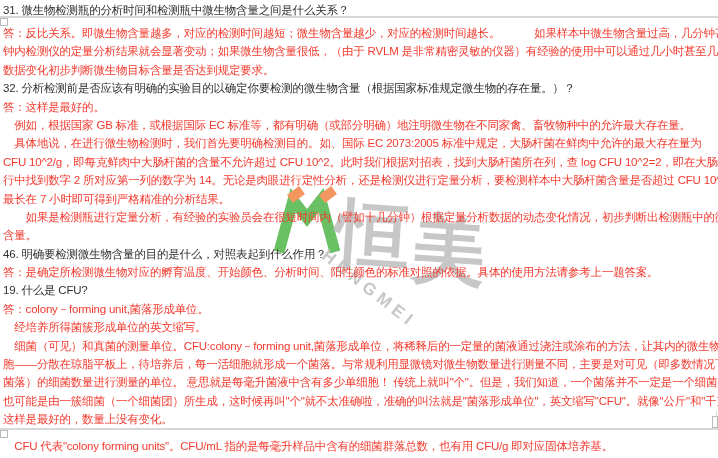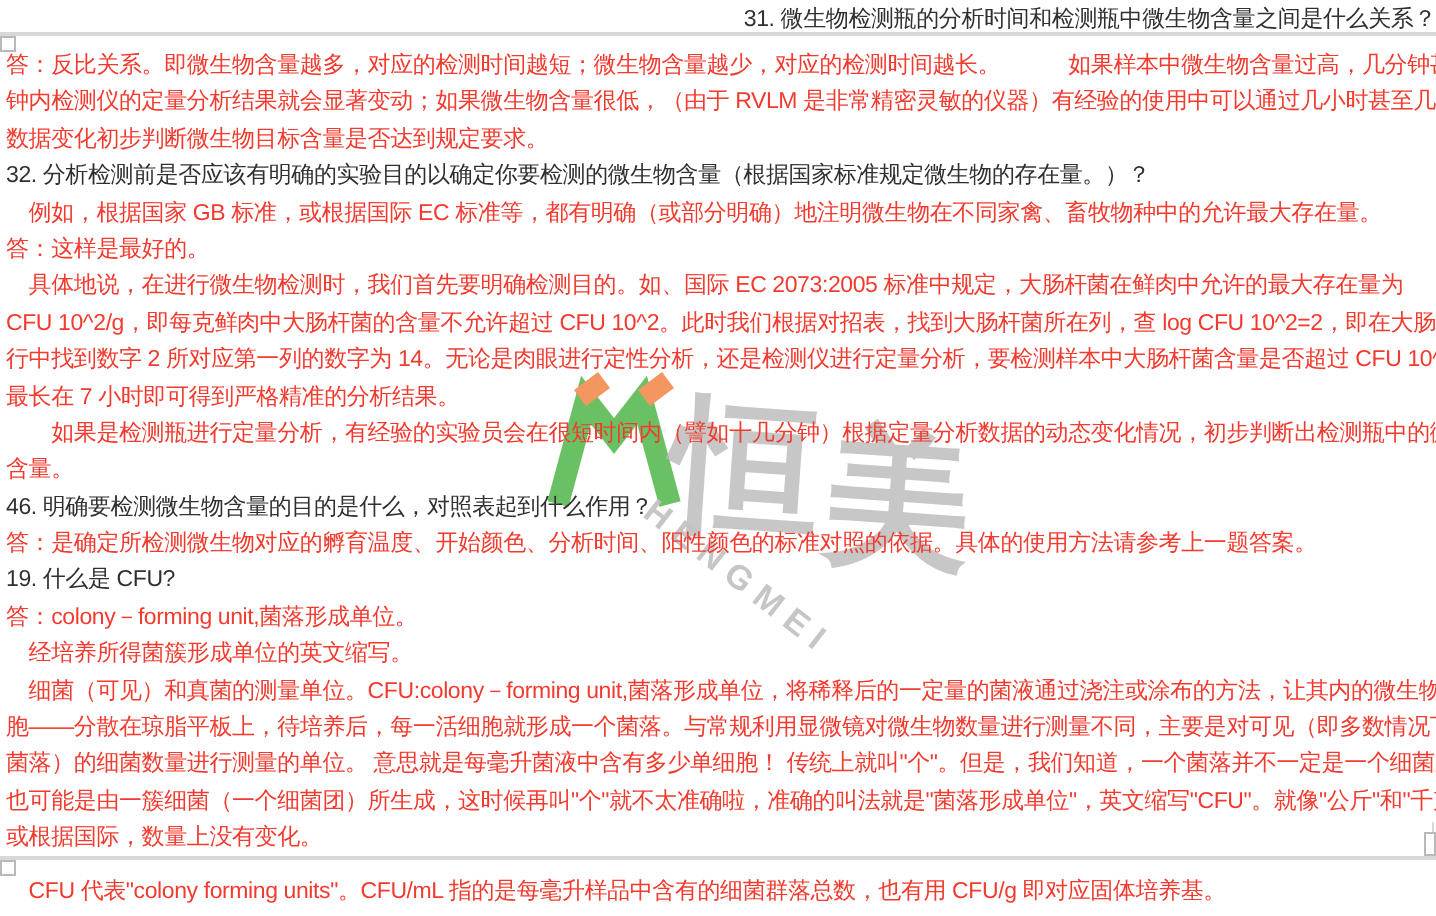--- a/index.html
+++ b/index.html
@@ -6,21 +6,21 @@
   .doc{
     position:relative;width:718px;height:458px;background:#ffffff;overflow:hidden;
     font-family:"Liberation Sans","DejaVu Sans",sans-serif;
     font-size:11.5px;letter-spacing:-0.2px;
   }
   
   .txt{position:absolute;left:0;top:0;right:0;z-index:1;}
   .line{height:18.4px;line-height:18.4px;white-space:nowrap;padding-left:3px;overflow:hidden;}
   .line[data-kind="q"]{color:#303030;}
   .line[data-kind="a"]{color:#f23a2e;}
-  .q31{position:absolute;left:15px;top:1px;right:0;text-align:right;}
+  .q31{position:absolute;left:0;top:1px;right:0;}
   .body-lines{position:absolute;left:0;top:24px;right:0;}
   .footer-line{position:absolute;left:0;top:437px;right:0;}
   
   .rule{position:absolute;left:0;right:0;height:2px;background:#d8d8d8;}
   .rule-top{top:16px;}
   .rule-bottom{top:428px;}
   .handle{position:absolute;background:#fdfdfd;border:1px solid #b9b9b9;box-sizing:border-box;}
   .handle-tl{left:0;top:18px;width:8px;height:8px;}
   .handle-bl{left:0;top:430px;width:8px;height:8px;}
   .handle-br{right:0;top:416px;width:6px;height:12px;}
@@ -56,38 +56,38 @@
     <div class="line q31" data-kind="q">31. 微生物检测瓶的分析时间和检测瓶中微生物含量之间是什么关系？</div>
 
     <div class="rule rule-top"></div>
     <div class="handle handle-tl"></div>
 
     <div class="body-lines">
       <div class="line" data-kind="a">答：反比关系。即微生物含量越多，对应的检测时间越短；微生物含量越少，对应的检测时间越长。　　　如果样本中微生物含量过高，几分钟甚至几秒</div>
       <div class="line" data-kind="a">钟内检测仪的定量分析结果就会显著变动；如果微生物含量很低，（由于 RVLM 是非常精密灵敏的仪器）有经验的使用中可以通过几小时甚至几分钟的</div>
       <div class="line" data-kind="a">数据变化初步判断微生物目标含量是否达到规定要求。</div>
       <div class="line" data-kind="q">32. 分析检测前是否应该有明确的实验目的以确定你要检测的微生物含量（根据国家标准规定微生物的存在量。）？</div>
+      <div class="line" data-kind="a">答：这样是最好的。</div>
       <div class="line" data-kind="a">　例如，根据国家 GB 标准，或根据国际 EC 标准等，都有明确（或部分明确）地注明微生物在不同家禽、畜牧物种中的允许最大存在量。</div>
-      <div class="line" data-kind="a">答：这样是最好的。</div>
       <div class="line" data-kind="a">　具体地说，在进行微生物检测时，我们首先要明确检测目的。如、国际 EC 2073:2005 标准中规定，大肠杆菌在鲜肉中允许的最大存在量为</div>
       <div class="line" data-kind="a">CFU 10^2/g，即每克鲜肉中大肠杆菌的含量不允许超过 CFU 10^2。此时我们根据对招表，找到大肠杆菌所在列，查 log CFU 10^2=2，即在大肠杆菌</div>
       <div class="line" data-kind="a">行中找到数字 2 所对应第一列的数字为 14。无论是肉眼进行定性分析，还是检测仪进行定量分析，要检测样本中大肠杆菌含量是否超过 CFU 10^2，</div>
       <div class="line" data-kind="a">最长在 7 小时即可得到严格精准的分析结果。</div>
       <div class="line" data-kind="a">　　如果是检测瓶进行定量分析，有经验的实验员会在很短时间内（譬如十几分钟）根据定量分析数据的动态变化情况，初步判断出检测瓶中的微生物</div>
       <div class="line" data-kind="a">含量。</div>
       <div class="line" data-kind="q">46. 明确要检测微生物含量的目的是什么，对照表起到什么作用？</div>
       <div class="line" data-kind="a">答：是确定所检测微生物对应的孵育温度、开始颜色、分析时间、阳性颜色的标准对照的依据。具体的使用方法请参考上一题答案。</div>
       <div class="line" data-kind="q">19. 什么是 CFU?</div>
       <div class="line" data-kind="a">答：colony－forming unit,菌落形成单位。</div>
       <div class="line" data-kind="a">　经培养所得菌簇形成单位的英文缩写。</div>
       <div class="line" data-kind="a">　细菌（可见）和真菌的测量单位。CFU:colony－forming unit,菌落形成单位，将稀释后的一定量的菌液通过浇注或涂布的方法，让其内的微生物单细</div>
       <div class="line" data-kind="a">胞——分散在琼脂平板上，待培养后，每一活细胞就形成一个菌落。与常规利用显微镜对微生物数量进行测量不同，主要是对可见（即多数情况下形成</div>
       <div class="line" data-kind="a">菌落）的细菌数量进行测量的单位。 意思就是每毫升菌液中含有多少单细胞！ 传统上就叫"个"。但是，我们知道，一个菌落并不一定是一个细菌所生成，</div>
       <div class="line" data-kind="a">也可能是由一簇细菌（一个细菌团）所生成，这时候再叫"个"就不太准确啦，准确的叫法就是"菌落形成单位"，英文缩写"CFU"。就像"公斤"和"千克"，</div>
-      <div class="line" data-kind="a">或根据国际，数量上没有变化。</div>
+      <div class="line" data-kind="a">这样是最好的，数量上没有变化。</div>
     </div>
 
     <div class="rule rule-bottom"></div>
     <div class="handle handle-bl"></div>
     <div class="vline-right"></div>
     <div class="handle handle-br"></div>
 
     <div class="line footer-line" data-kind="a">　CFU 代表"colony forming units"。CFU/mL 指的是每毫升样品中含有的细菌群落总数，也有用 CFU/g 即对应固体培养基。</div>
 
   </div>

